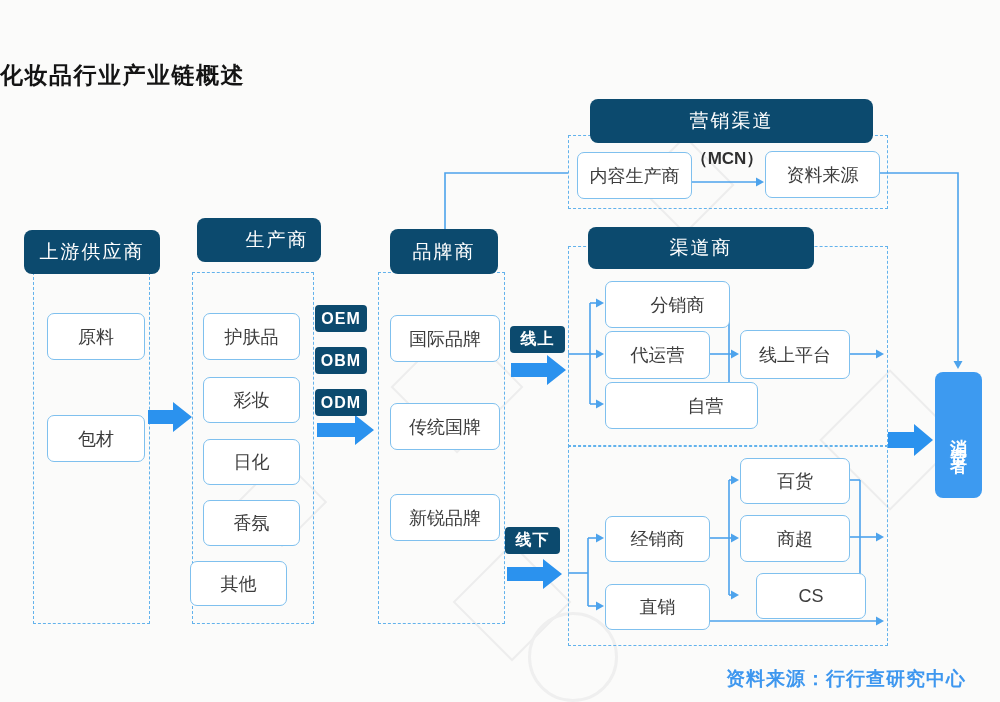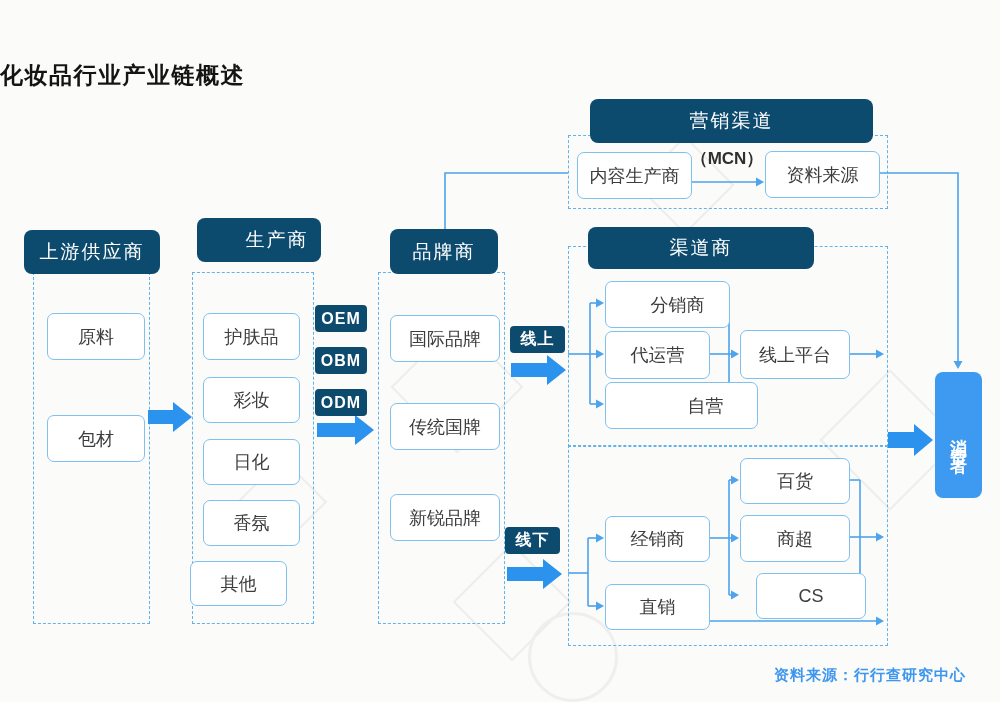--- a/index.html
+++ b/index.html
@@ -5,21 +5,21 @@
   html,body{margin:0;padding:0;}
   body{font-family:"Liberation Sans","DejaVu Sans",sans-serif;}
   .stage{position:relative;width:1000px;height:702px;background:#fbfbfa;overflow:hidden;}
   .title{position:absolute;left:0;top:16px;width:1000px;text-align:left;font-size:23px;font-weight:bold;color:#141414;letter-spacing:1.5px;z-index:4;margin-top:44px;}
   .hdr{position:absolute;background:#0c4a6e;border-radius:8px;color:#fff;font-weight:normal;font-size:19px;display:flex;align-items:center;justify-content:center;letter-spacing:2px;z-index:3;}
   .dashed{position:absolute;border:1.5px dashed #62b2ec;z-index:1;background:transparent;}
   .nbox{position:absolute;background:#fff;border:1.5px solid #7fc0ee;border-radius:7px;display:flex;align-items:center;justify-content:center;font-size:18px;color:#3d3d3d;z-index:3;}
   .tag{position:absolute;background:#0c4a6e;color:#fff;font-weight:bold;font-size:16px;display:flex;align-items:center;justify-content:center;border-radius:4px;z-index:3;letter-spacing:1px;}
   .mcn{position:absolute;font-size:17px;color:#2f2f2f;font-weight:bold;z-index:4;text-align:center;}
   .consumer{position:absolute;background:#3d9af0;border-radius:8px;color:#fff;writing-mode:vertical-rl;text-orientation:upright;letter-spacing:9px;font-size:17px;font-weight:bold;display:flex;align-items:center;justify-content:center;z-index:3;padding-top:6px;box-sizing:border-box;}
-  .source{position:absolute;right:34px;top:666px;font-size:15px;font-weight:bold;color:#3e97ef;z-index:4;letter-spacing:1px;}
+  .source{position:absolute;right:34px;top:666px;font-size:19px;font-weight:bold;color:#3e97ef;z-index:4;letter-spacing:1px;}
   svg.lines{position:absolute;left:0;top:0;z-index:2;pointer-events:none;}
   .wm{position:absolute;border:2px solid #ededed;transform:rotate(45deg);z-index:0;}
   .wmc{position:absolute;border:3px solid #efefef;border-radius:50%;z-index:0;}
 </style>
 </head>
 <body>
 
 <div class="stage">
 
   <div class="wm" style="left:410px;top:340px;width:90px;height:90px;"></div>

